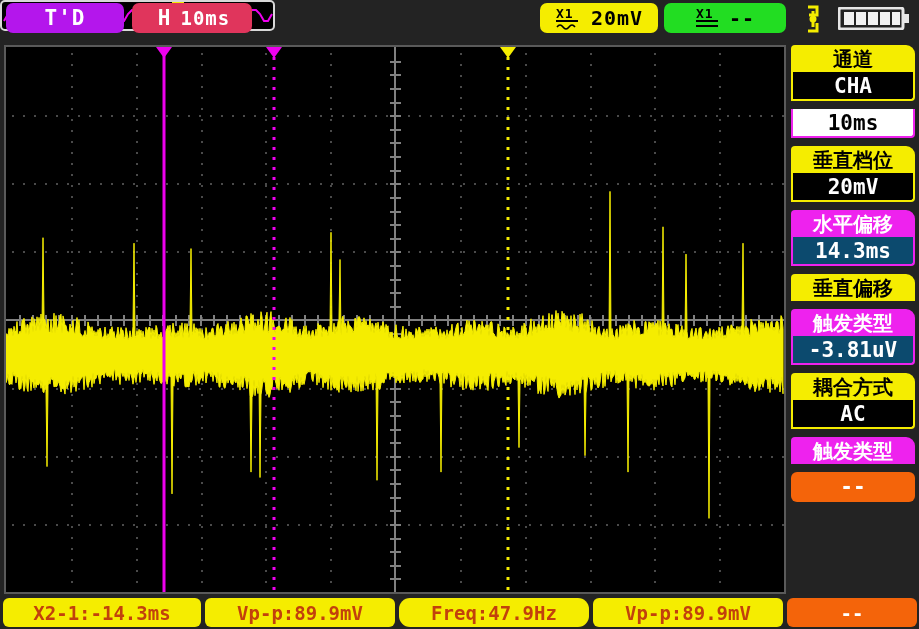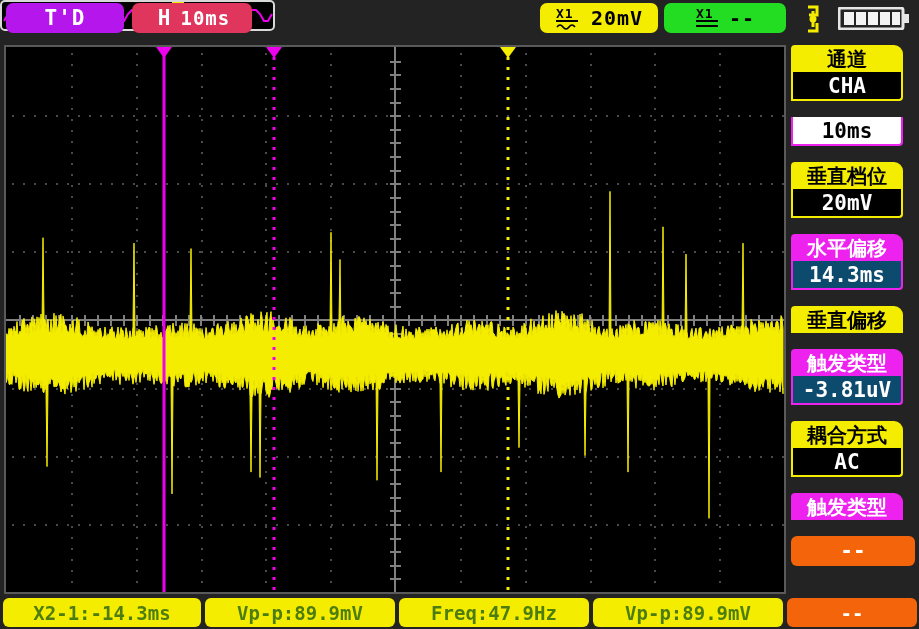--- a/index.html
+++ b/index.html
@@ -30,39 +30,39 @@
 
   .xicon{display:inline-block;width:26px;height:24px;position:relative;text-decoration:underline;}
 
   
   #scope{position:absolute;left:4px;top:45px;width:782px;height:549px;
          background:#000;border:2px solid #5a5a5a;box-sizing:border-box;}
   #plot{position:absolute;left:0;top:0;width:778px;height:545px;overflow:hidden;}
 
   
   #sidebar{position:absolute;left:791px;top:45px;width:126px;height:549px;}
-  .panel{position:relative;width:112px;margin-bottom:16px;}
+  .panel{position:relative;width:124px;margin-bottom:8px;}
   .panel .phead{height:27px;display:flex;align-items:center;justify-content:center;
      font-size:20px;font-weight:bold;font-family:"DejaVu Sans","Liberation Sans",sans-serif;
      border-top-left-radius:4px;border-top-right-radius:9px;line-height:1;}
   .panel .pval{height:29px;display:flex;align-items:center;justify-content:center;
      font-size:21px;font-weight:bold;letter-spacing:0px;
      border-bottom-right-radius:4px;}
   .panel.yellow .phead{background:#f5ed00;color:#000;}
   .panel.yellow .pval{background:#000;color:#fff;border:2px solid #f5ed00;border-top:none;box-sizing:border-box;text-align:right;}
   .panel.magenta .phead{background:#ee22ee;color:#fff;}
   .panel.magenta .pval{background:#0c4a6e;color:#fff;border:2px solid #ee22ee;border-top:none;box-sizing:border-box;}
   .panel.magenta.lightval .pval{background:#fff;color:#000;}
   #botbtn{width:124px;height:30px;background:#f4640a;border-radius:6px;
      display:flex;align-items:center;justify-content:center;color:#fff;
      font-size:21px;font-weight:bold;}
 
   
   #botbar{position:absolute;left:0;top:597px;width:919px;height:32px;}
-  .bcell{position:absolute;top:1px;height:29px;background:#f5ed00;color:#4d7c0f;
+  .bcell{position:absolute;top:1px;height:29px;background:#f5ed00;color:#c2410c;
      border-radius:6px;display:flex;align-items:center;justify-content:center;
      font-size:19px;font-weight:bold;letter-spacing:0px;}
 </style>
 </head>
 <body>
 
 <div id="root">
 
   <div id="topbar">
 
@@ -1193,18 +1193,18 @@
         </div>
       </div>
     <div id="botbtn">
       <span>--</span>
     </div>
   </div>
 
   <div id="botbar">
       <div class="bcell" style="left: 3px; width: 198px; background: rgb(245, 237, 0);">X2-1:-14.3ms</div>
       <div class="bcell" style="left: 205px; width: 190px; background: rgb(245, 237, 0);">Vp-p:89.9mV</div>
-      <div class="bcell" style="left: 399px; width: 190px; background: rgb(245, 237, 0);">Freq:47.9Hz</div>
+      <div class="bcell" style="left: 399px; width: 190px; background: rgb(245, 237, 0); border-radius: 11px;">Freq:47.9Hz</div>
       <div class="bcell" style="left: 593px; width: 190px; background: rgb(245, 237, 0);">Vp-p:89.9mV</div>
       <div class="bcell" style="left: 787px; width: 130px; background: rgb(244, 100, 10); color: rgb(255, 255, 255);">--</div>
     </div>
 
 </div>
 
 </body></html>

